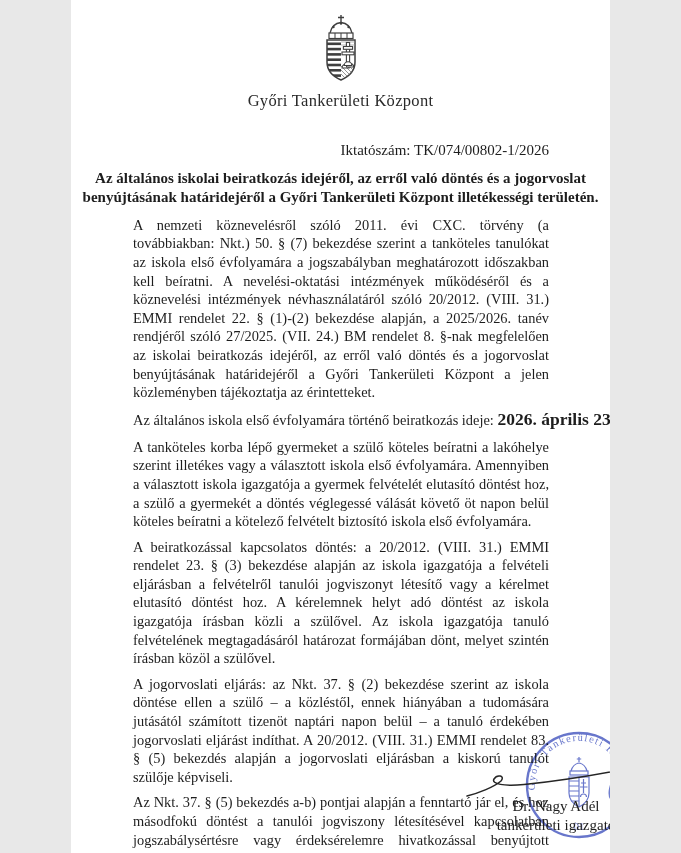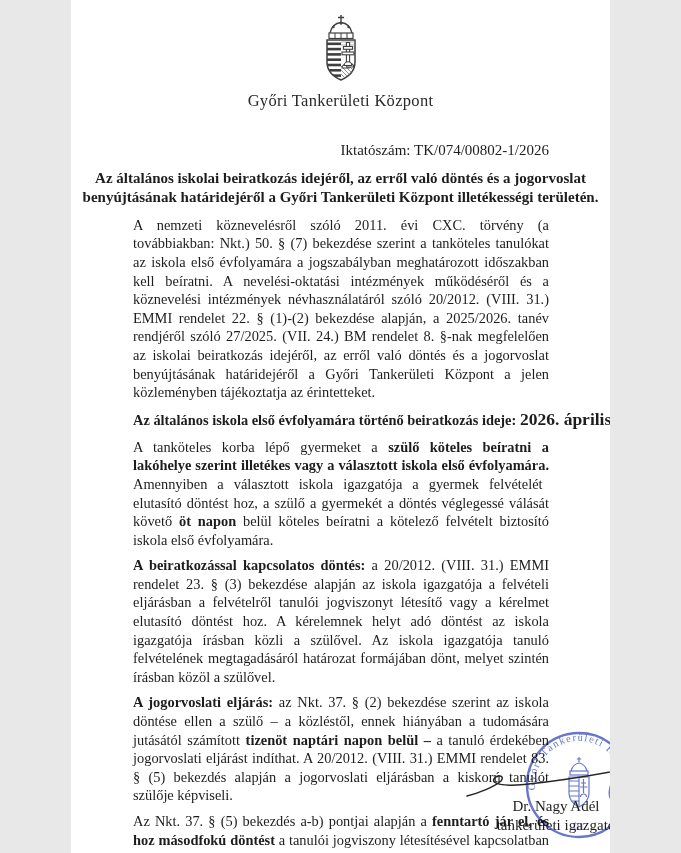--- a/index.html
+++ b/index.html
@@ -46,21 +46,21 @@
     line-height:1.26;
   }
   
   .doc-body{
     margin:9px 61px 0 62px;
     font-size:14.4px;
     line-height:18.6px;
     text-align:justify;
   }
   .doc-body p{margin:0 0 7px;}
-  .b{font-weight:bold;}
+  .b{font-weight:normal;}
   .enroll-date-line{white-space:nowrap;line-height:21px;}
   .date-big{font-weight:bold;font-size:17.5px;}
   .date-line{
     margin:7px 61px 0 62px;
     font-size:14.6px;
   }
   
   .stamp{
     position:absolute;left:450px;top:727px;
     width:116px;height:116px;

